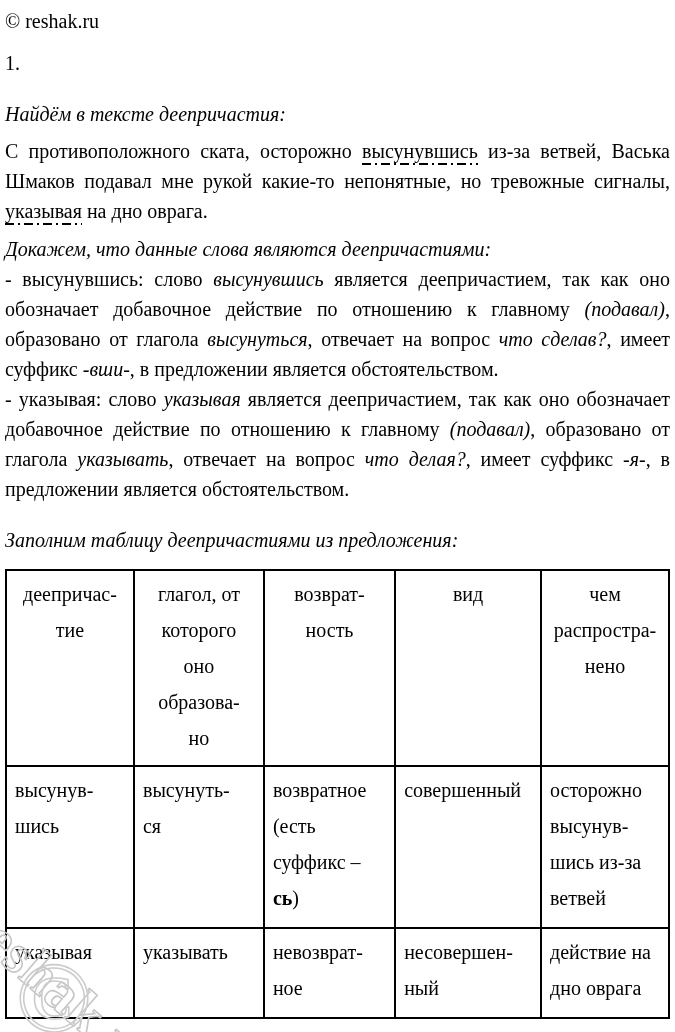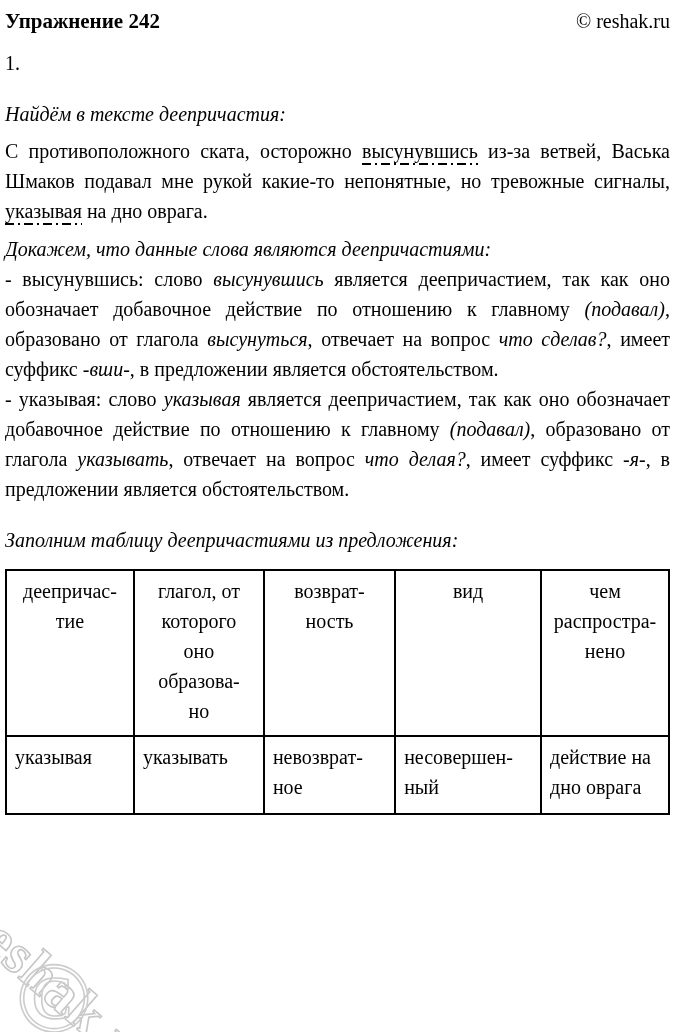--- a/index.html
+++ b/index.html
@@ -43,21 +43,21 @@
     margin-top: 14px;
     width: 100%;
     border-collapse: collapse;
     table-layout: fixed;
   }
   .gerund-table th, .gerund-table td {
     border: 2px solid #000;
     vertical-align: top;
     font-weight: normal;
     white-space: pre-line;
-    line-height: 30px;
+    line-height: 36px;
     font-size: 20px;
   }
   .gerund-table th { text-align: center; padding: 5px 3px 9px 3px; }
   .gerund-table td { text-align: left; padding: 5px 3px 11px 8px; }
   col.c1 { width: 19.3%; } col.c2 { width: 19.6%; } col.c3 { width: 19.8%; }
   col.c4 { width: 22.0%; } col.c5 { width: 19.3%; }
 
   
   .watermark-text {
     position: absolute; left: -8px; top: 893px;
@@ -70,21 +70,20 @@
     position: absolute; left: 16px; top: 948px;
     font-size: 100px; line-height: 1; font-weight: normal;
     color: transparent; -webkit-text-stroke: 1.6px #cccccc;
     pointer-events: none; z-index: 5;
   }
 </style>
 </head>
 <body>
 
 <div class="doc-header">
-  <span class="doc-title">Упражнение 242</span>
   <span class="brand">© reshak.ru</span>
 </div>
 
 <div class="item-number">1.</div>
 
 <div class="h-italic">Найдём в тексте деепричастия:</div>
 
 <div class="para"><span class="seg-n">С противоположного ската, осторожно </span><span class="seg-u">высунувшись</span><span class="seg-n"> из-за ветвей, Васька Шмаков подавал мне рукой какие-то непонятные, но тревожные сигналы, </span><span class="seg-u">указывая</span><span class="seg-n"> на дно оврага.</span></div>
 
 <div class="h-italic gap-big">Докажем, что данные слова являются деепричастиями:</div>
@@ -115,20 +114,35 @@
       <th>возврат-
 ность</th>
       <th>вид</th>
       <th>чем
 распростра-
 нено</th>
     </tr>
   </thead>
   <tbody>
     <tr>
+      <td><span class="seg-n">высунув-
+шись</span></td>
+      <td><span class="seg-n">высунуть-
+ся</span></td>
+      <td><span class="seg-n">возвратное
+(есть
+суффикс –
+</span><span class="seg-b">сь</span><span class="seg-n">)</span></td>
+      <td><span class="seg-n">совершенный</span></td>
+      <td><span class="seg-n">осторожно
+высунув-
+шись из-за
+ветвей</span></td>
+    </tr>
+    <tr>
       <td><span class="seg-n">указывая</span></td>
       <td><span class="seg-n">указывать</span></td>
       <td><span class="seg-n">невозврат-
 ное</span></td>
       <td><span class="seg-n">несовершен-
 ный</span></td>
       <td><span class="seg-n">действие на
 дно оврага</span></td>
     </tr>
   </tbody>

